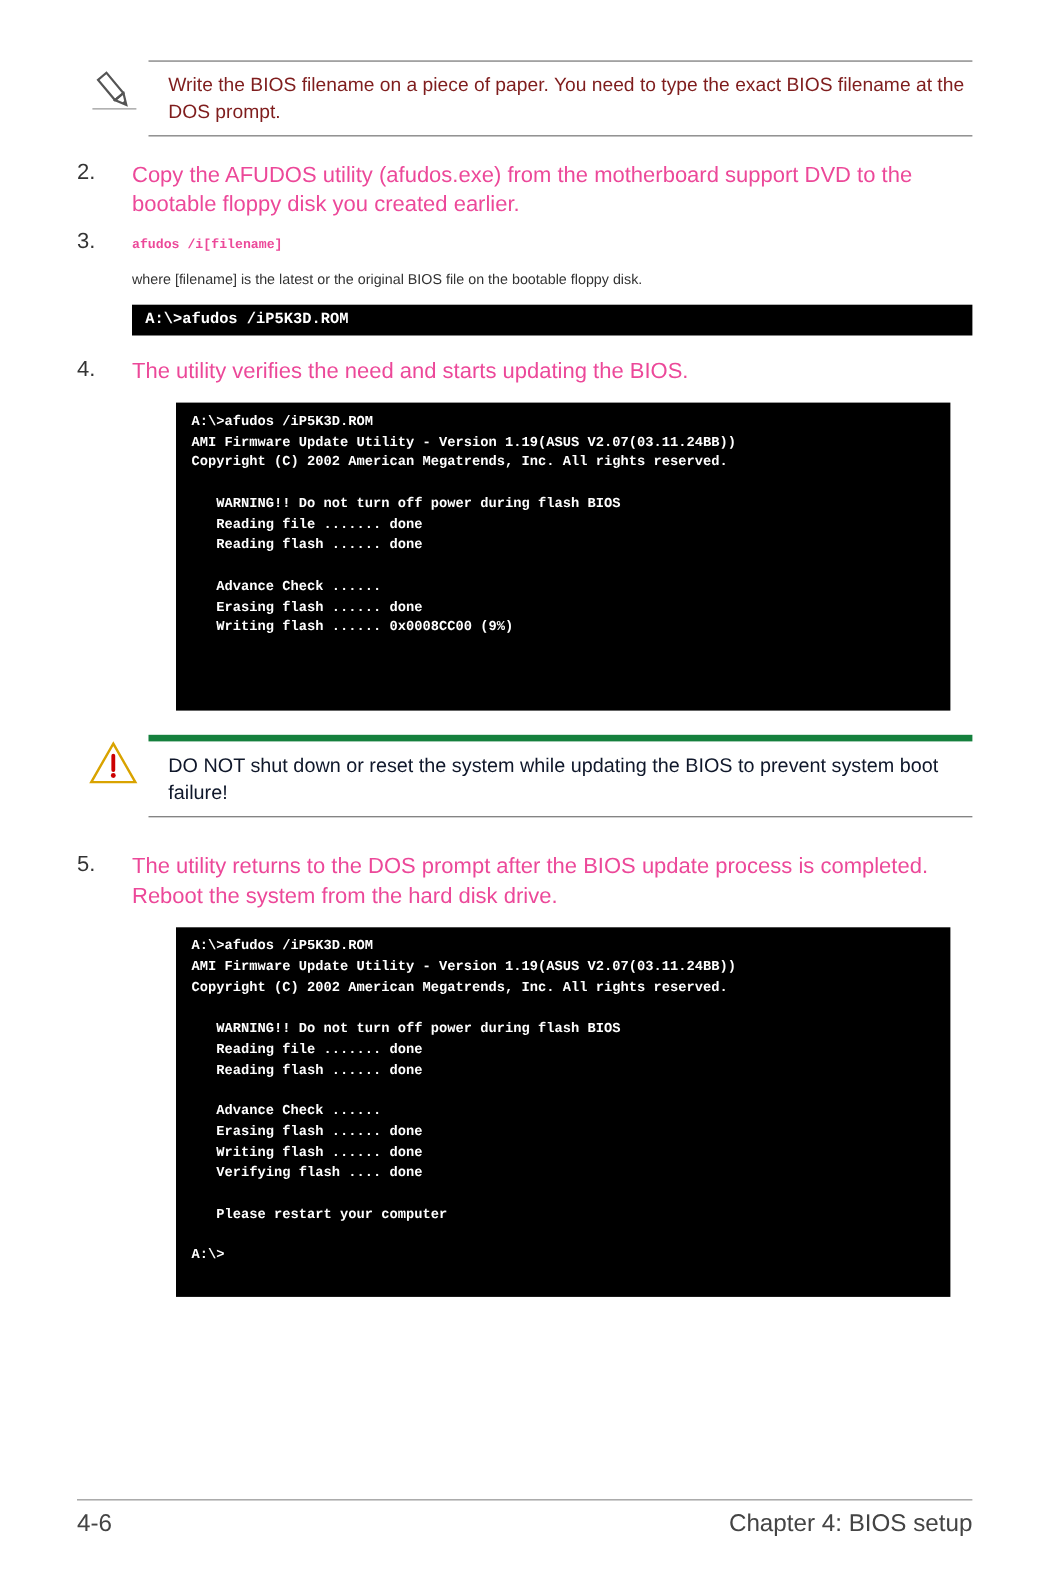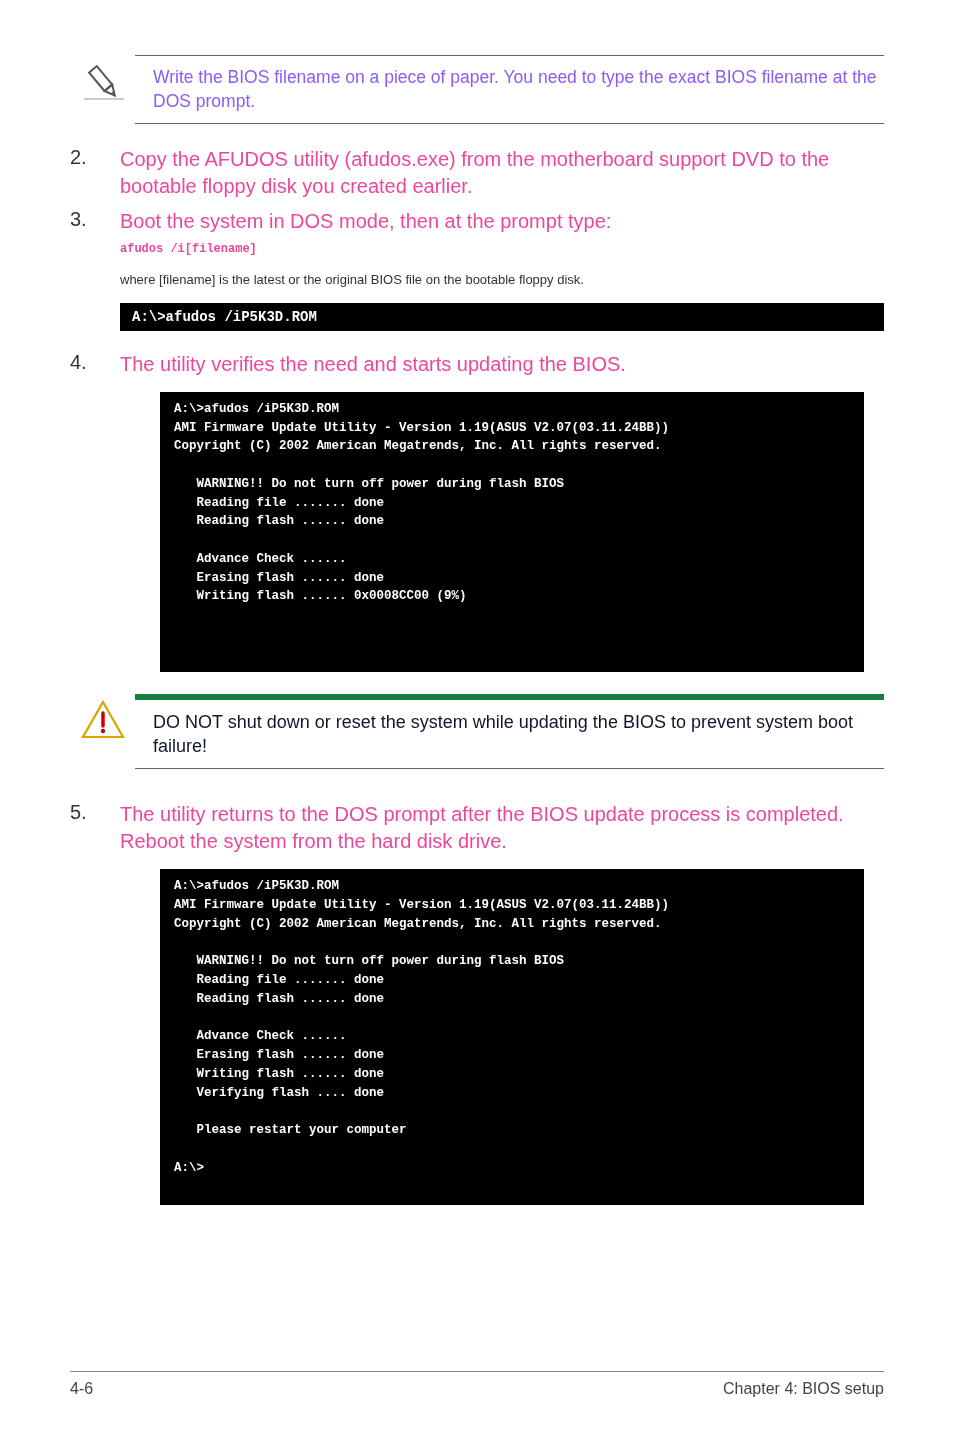--- a/index.html
+++ b/index.html
@@ -23,21 +23,21 @@
     flex-shrink: 0;
     padding-top: 4px;
   }
   .note-text {
     flex: 1;
     border-top: 1px solid #666;
     border-bottom: 1px solid #666;
     padding: 10px 0 10px 18px;
     font-size: 17.5px;
     line-height: 1.35;
-    color: #8b5cf6;
+    color: #7f1d1d;
   }
   .caution-block {
     display: flex;
     align-items: flex-start;
     margin: 22px 0 32px 0;
     padding-left: 10px;
   }
   .caution-icon {
     width: 55px;
     flex-shrink: 0;
@@ -103,21 +103,21 @@
   }
   .footer {
     position: absolute;
     bottom: 40px;
     left: 70px;
     right: 70px;
     border-top: 1px solid #888;
     padding-top: 8px;
     display: flex;
     justify-content: space-between;
-    font-size: 16px;
+    font-size: 22px;
     color: #444;
     text-align: right;
   }
 </style>
 </head>
 <body>
 
 <div class="note-block">
   <div class="note-icon">
     <svg width="48" height="42" viewBox="0 0 48 42">
@@ -133,21 +133,20 @@
 </div>
 
 <div class="step">
   <div class="step-num">2.</div>
   <div class="step-body">Copy the AFUDOS utility (afudos.exe) from the motherboard support DVD to the bootable floppy disk you created earlier.</div>
 </div>
 
 <div class="step">
   <div class="step-num">3.</div>
   <div class="step-body">
-    <span>Boot the system in DOS mode, then at the prompt type:</span>
     <div class="mono-cmd">afudos /i[filename]</div>
   </div>
 </div>
 
 <div class="step-sub">where [filename] is the latest or the original BIOS file on the bootable floppy disk.</div>
 
 <div class="terminal-small">A:\&gt;afudos /iP5K3D.ROM</div>
 
 <div class="step">
   <div class="step-num">4.</div>

